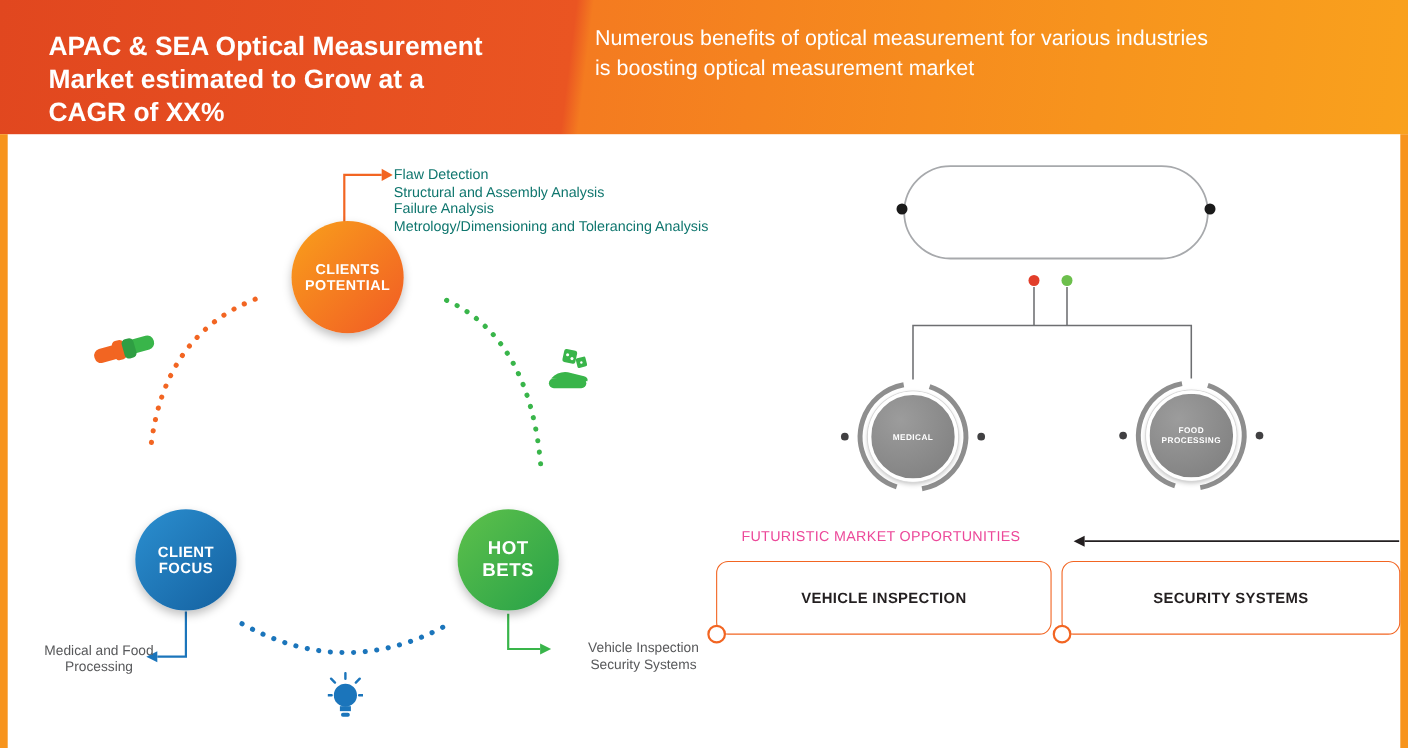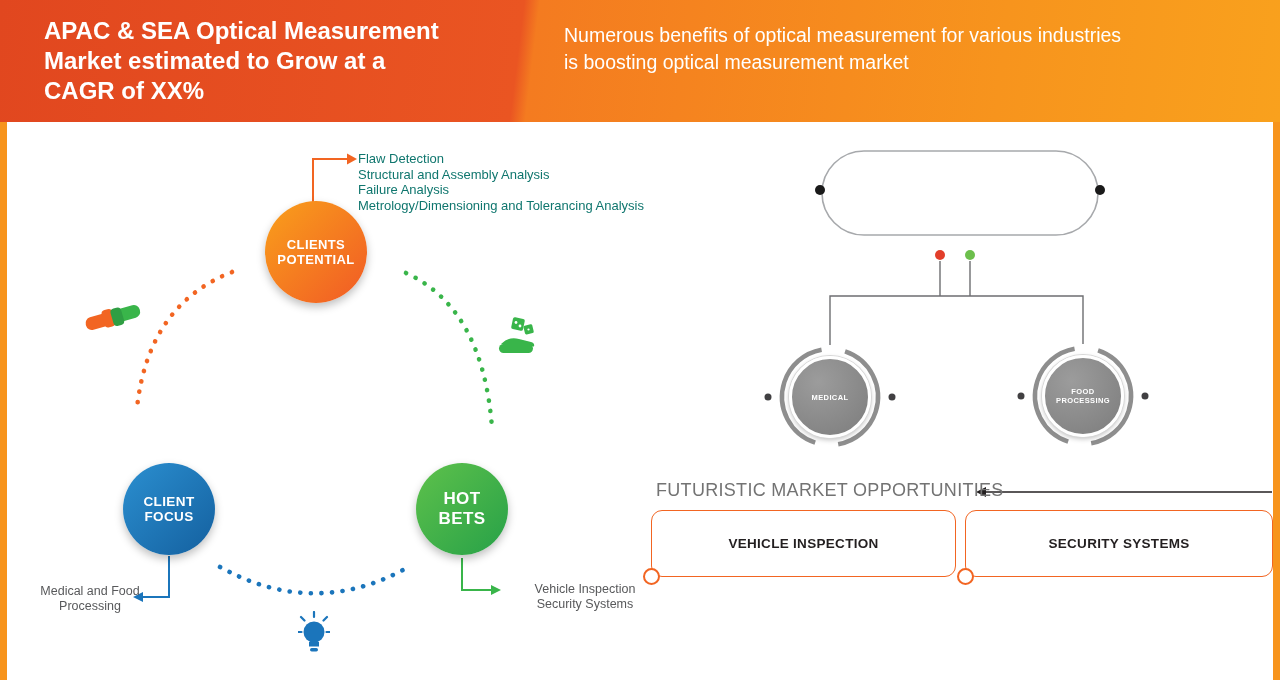--- a/index.html
+++ b/index.html
@@ -2,23 +2,23 @@
 <html><head>
 <meta charset="utf-8">
 <style>
   html,body{margin:0;padding:0;background:#fff;}
   .page{position:relative;width:1280px;height:680px;overflow:hidden;
         font-family:"Liberation Sans",sans-serif;background:#ffffff;}
 
   
   .hdr{position:absolute;left:0;top:0;width:1280px;height:122px;
        background:linear-gradient(97deg,#e1471f 0%,#ea5522 40.5%,#f47b20 41.7%,#f7941d 78%,#f9a11d 100%);}
-  .hdr h1{position:absolute;left:44px;top:16px;margin:0;color:#fff;
+  .hdr h1{position:absolute;left:44px;top:28px;margin:0;color:#fff;
           font-size:24px;line-height:30px;font-weight:bold;white-space:pre-line;}
-  .hdr p{position:absolute;left:564px;top:22px;margin:0;color:#fff;
+  .hdr p{position:absolute;left:541px;top:22px;margin:0;color:#fff;
          font-size:19.5px;line-height:27px;font-weight:400;white-space:pre-line;}
 
   .strip{position:absolute;top:122px;height:558px;width:7px;background:#f7941d;}
   .strip.left{left:0;} .strip.right{right:0;}
 
   .overlay{position:absolute;left:0;top:0;pointer-events:none;}
 
   
   .circle{position:absolute;border-radius:50%;display:flex;align-items:center;justify-content:center;
           color:#fff;text-align:center;font-weight:600;letter-spacing:.4px;
@@ -46,22 +46,22 @@
         display:flex;align-items:center;justify-content:center;
         color:#fff;font-size:19px;font-weight:bold;letter-spacing:.3px;}
   .mnode{position:absolute;width:76px;height:76px;border-radius:50%;
          background:radial-gradient(circle at 35% 30%,#9c9c9c,#7c7c7c);
          border:3px solid #fff;box-shadow:0 0 0 1px #d7d7d7,0 2px 5px rgba(0,0,0,.25);
          display:flex;align-items:center;justify-content:center;}
   .mnode span{color:#fff;font-size:7.5px;letter-spacing:.4px;font-weight:600;text-align:center;}
   .mnode1{left:789px;top:356px;} .mnode2{left:1042px;top:355px;}
 
   
-  .fmo{position:absolute;left:656px;top:480px;margin:0;color:#737373;
-       font-size:18px;font-weight:500;letter-spacing:.3px;}
+  .fmo{position:absolute;left:674px;top:480px;margin:0;color:#ec4899;
+       font-size:13px;font-weight:500;letter-spacing:.3px;}
   .fbox{position:absolute;top:510px;height:65px;background:#fff;
         border:1.6px solid #f26522;border-radius:11px;
         display:flex;align-items:center;justify-content:center;
         color:#231f20;font-size:13.5px;font-weight:bold;letter-spacing:.3px;}
   .fbox1{left:651px;width:303px;} .fbox2{left:965px;width:306px;}
   .fbox .corner{position:absolute;left:-9px;bottom:-9px;width:13px;height:13px;border-radius:50%;
         background:#fff;border:2.6px solid #f26522;}
 </style>
 </head>
 <body>

